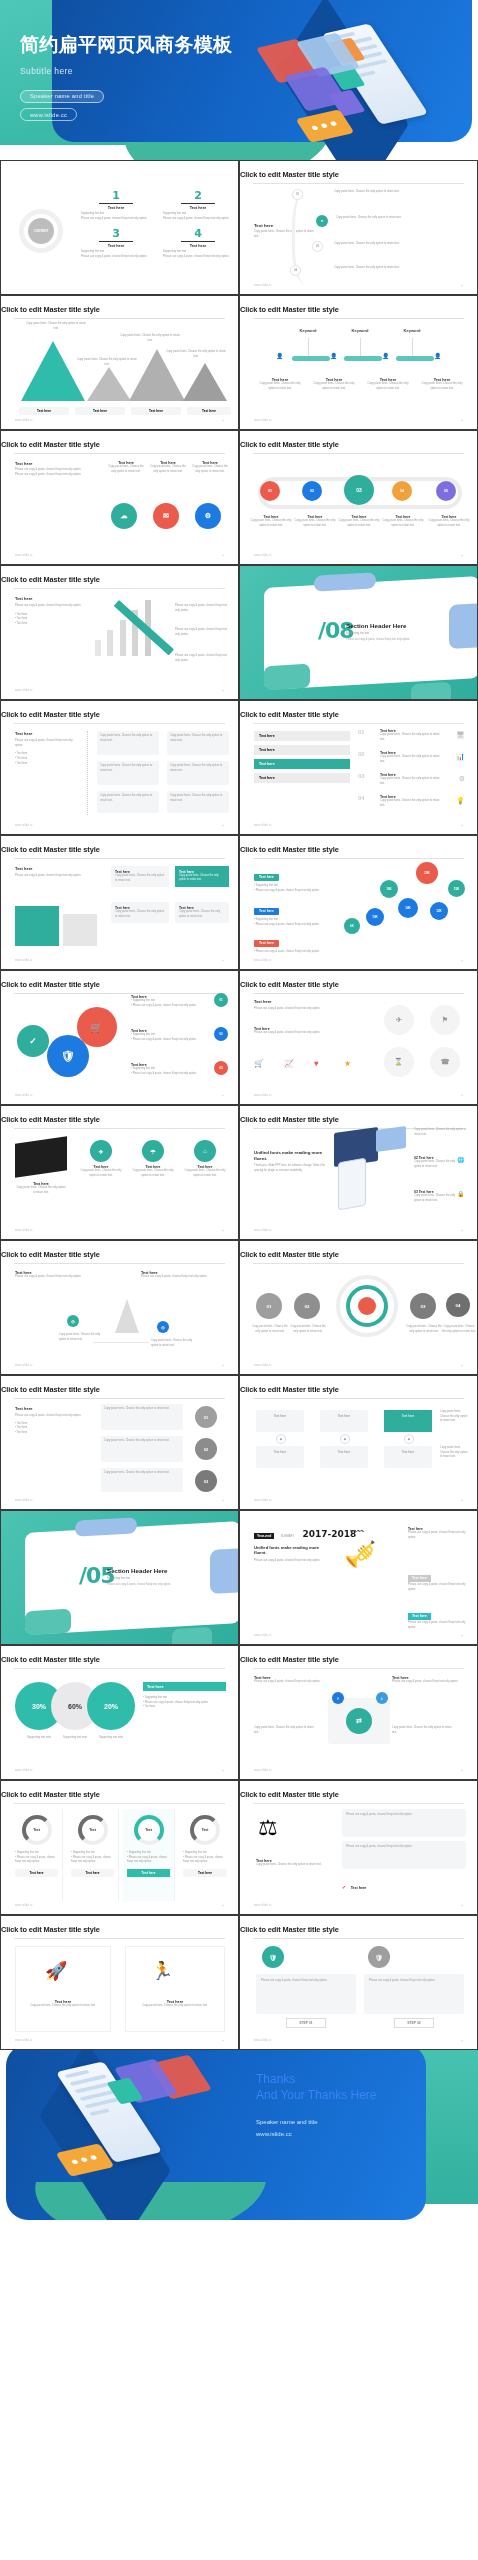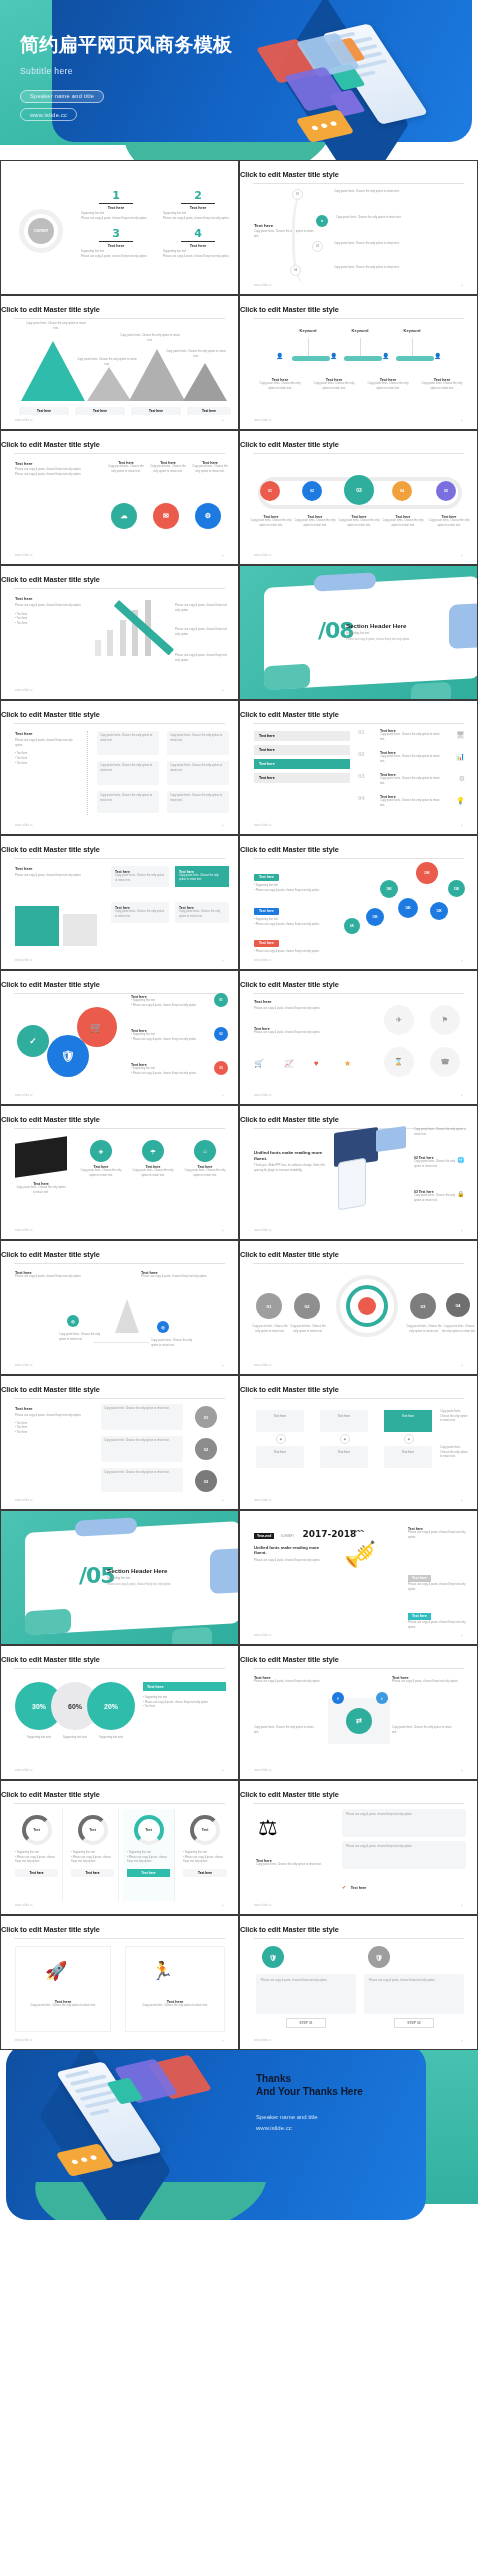--- a/index.html
+++ b/index.html
@@ -42,21 +42,21 @@
   }
   .pill.solid { background:rgba(255,255,255,.14); }
 
   
   .closing { height:170px; }
   .closing .blue-card { left:6px; top:-6px; width:420px; height:176px; border-radius:22px; }
   .closing .teal-left { left:auto; right:0; top:-6px; width:62px; height:160px;
       background:linear-gradient(180deg,#48c2b1,#33b09f); }
   .closing .teal-blob { left:30px; bottom:-18px; width:230px; height:56px; background:#3bb39c; }
   .closing .copy { right:22px; top:22px; width:200px; text-align:left; }
-  .closing-title { color:#0f172a; font-size:10px; font-weight:bold; line-height:1.3; }
+  .closing-title { color:#3b82f6; font-size:12px; font-weight:normal; line-height:1.3; }
   .closing-meta { color:#cfe2f8; font-size:6px; line-height:1.9; margin-top:14px; }
 
   
   .iso { position:absolute; }
   .scr-base { width:150px; height:86px; background:#0e4c9c; transform:rotate(45deg) skew(12deg,12deg);
               border-radius:4px; }
   .phone { width:46px; height:108px; background:linear-gradient(180deg,#f4f8fd,#dce8f6);
            transform:rotate(-33deg) skewY(20deg); border-radius:5px; box-shadow:0 2px 6px rgba(0,0,0,.2); }
   .phone .ln { height:4px; background:#c9dcef; margin:5px 6px; border-radius:2px; }
   .chip { width:22px; height:26px; border-radius:3px; transform:rotate(-33deg) skewY(20deg); }

